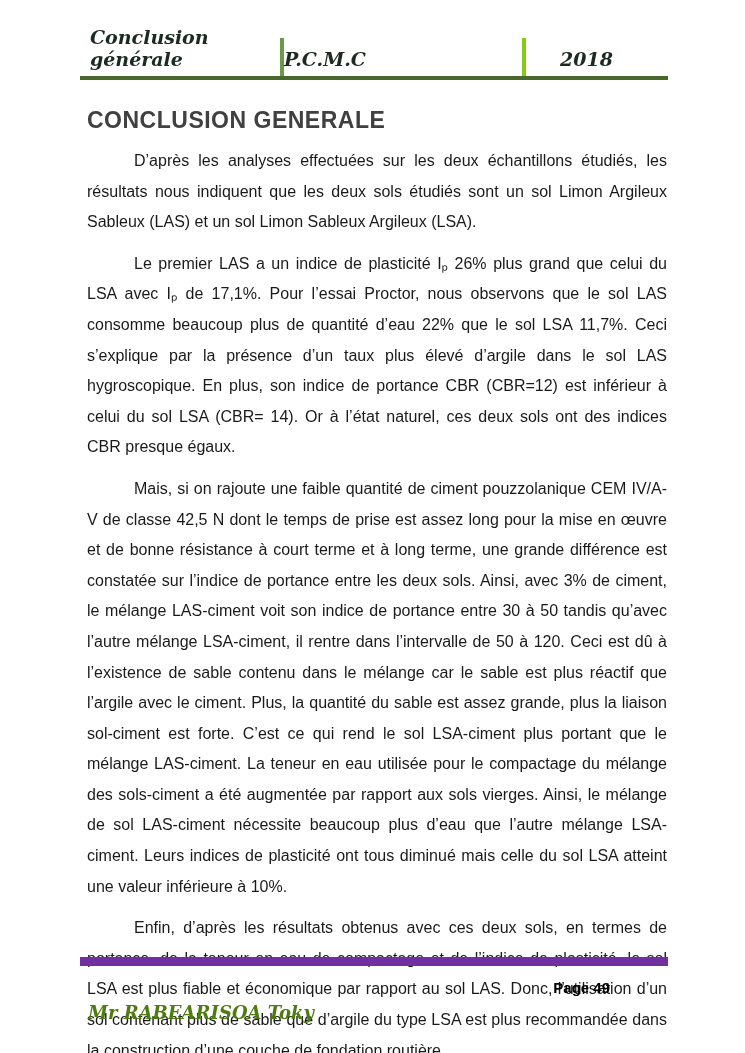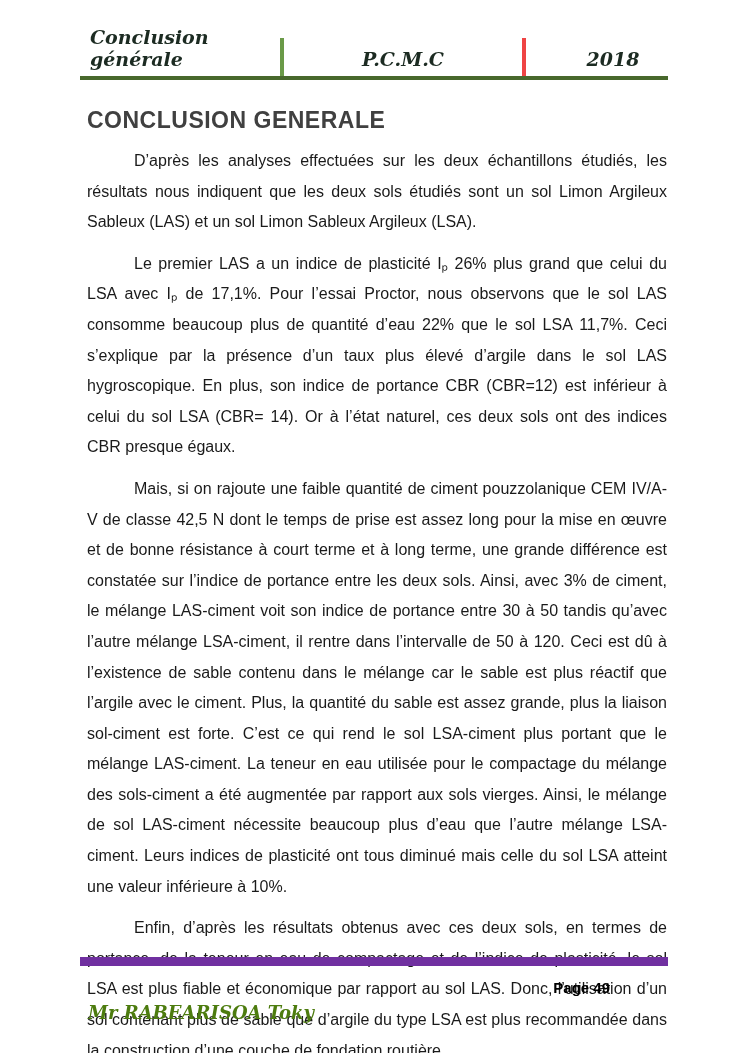--- a/index.html
+++ b/index.html
@@ -27,25 +27,25 @@
     font-size: 19px;
     color: #1c2b22;
     gap: 24px;
   }
   .header .h-left  { width: 176px; padding: 0 0 6px 10px; box-sizing: border-box; }
   .header .h-center{
     flex: 1;
     text-align: center;
     padding-bottom: 6px;
     border-left: 4px solid #6a9a48;
-    border-right: 4px solid #ef4444;
+    border-right: 4px solid #84cc16;
     align-self: stretch;
-    display: flex; align-items: flex-end; justify-content: center;
+    display: flex; align-items: flex-end; 
   }
-  .header .h-right { width: 118px; text-align: center; padding: 0 2px 6px 10px; box-sizing: border-box; }
+  .header .h-right { width: 118px; text-align: left; padding: 0 2px 6px 10px; box-sizing: border-box; }
 
   
   .title {
     position: absolute;
     left: 87px; top: 92px;
     font-size: 23px;
     font-weight: bold;
     letter-spacing: 0.5px;
     color: #404040;
   }

